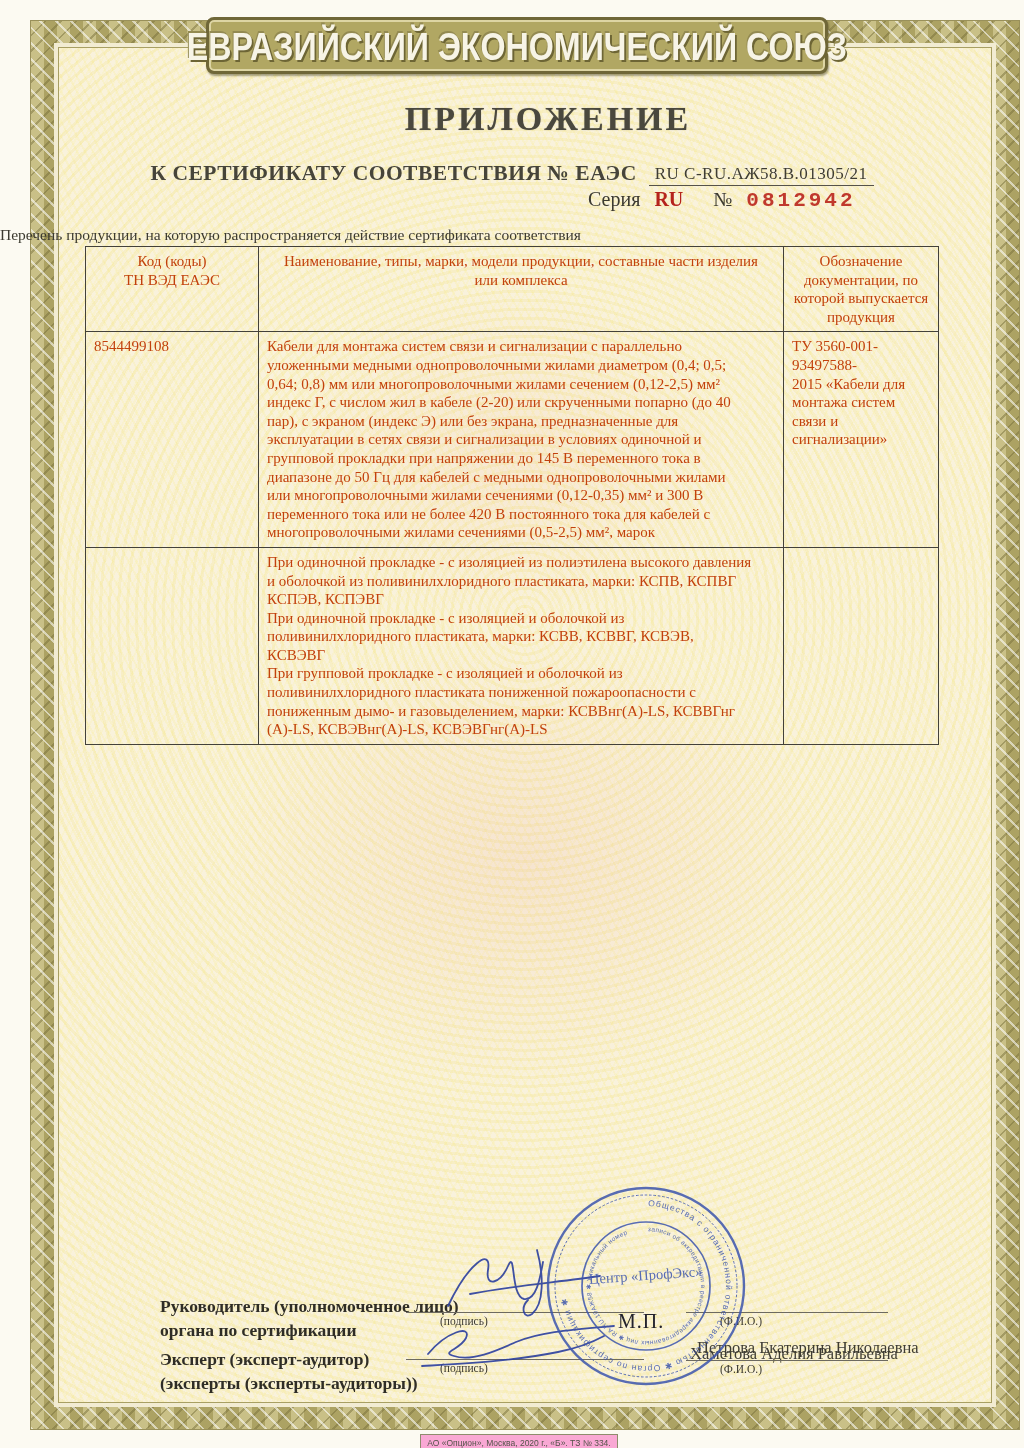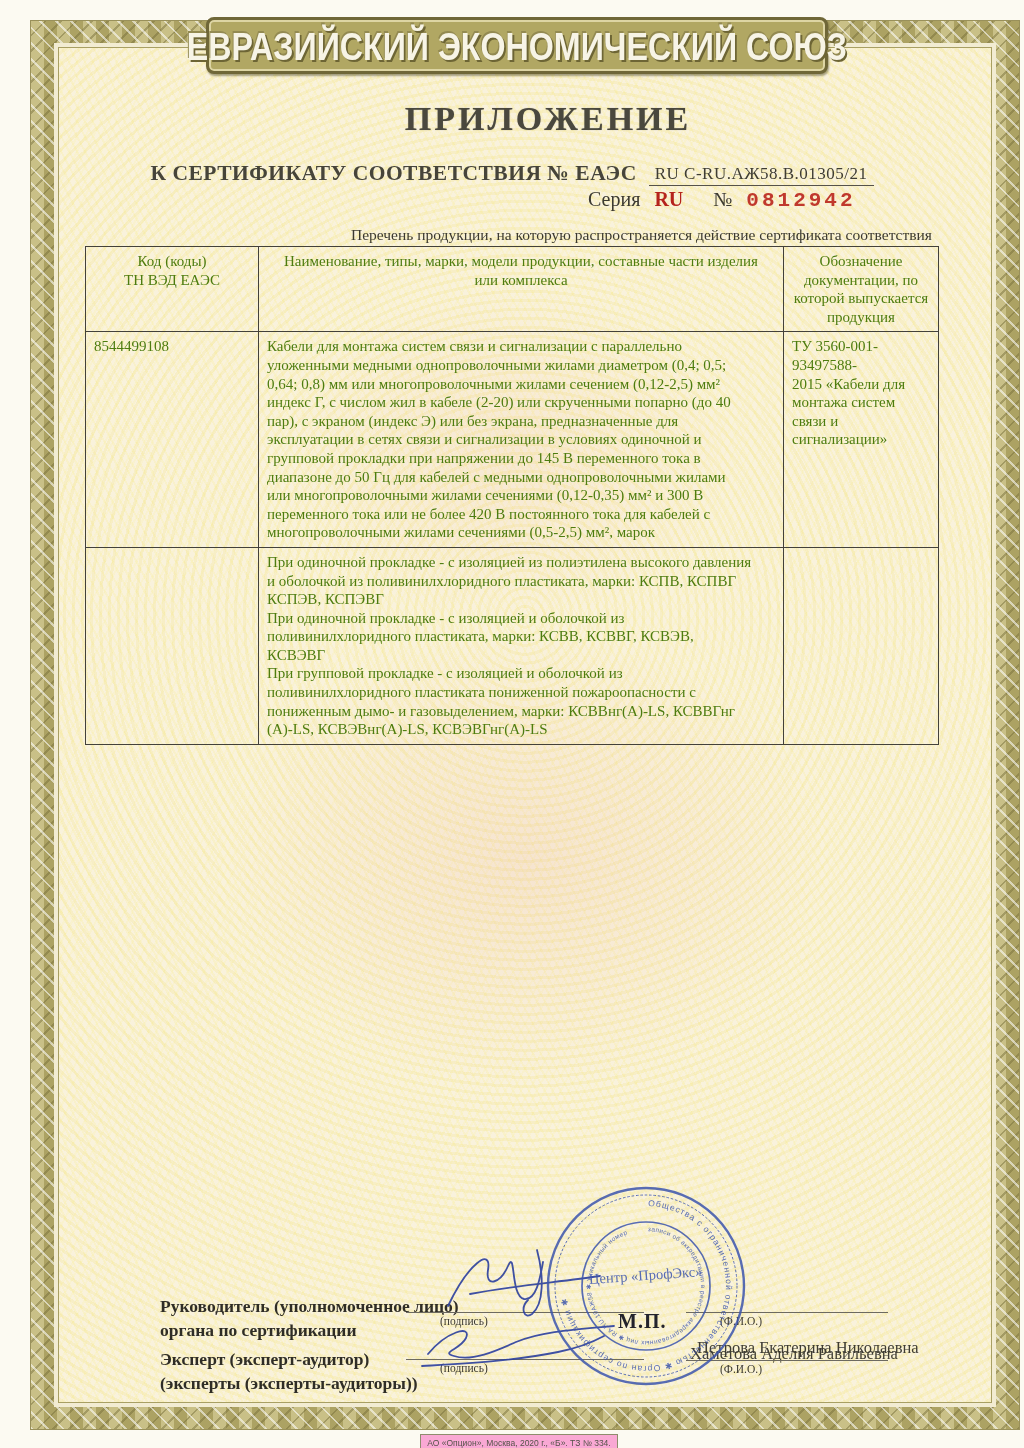--- a/index.html
+++ b/index.html
@@ -74,47 +74,47 @@
   }
   .series-label{color:#3c3a31;}
   .series-value{color:#b5231c;font-weight:700;font-family:"Liberation Serif",serif;}
   .num-sign{color:#3c3a31;margin-left:16px;}
   .blank-number{
     font-family:"Liberation Mono", monospace;
     color:#c0392d;font-size:21px;letter-spacing:3px;font-weight:700;
   }
   
   .caption{
-    position:absolute;left:0;top:226px;width:932px;text-align:right;
+    position:absolute;left:0;top:226px;width:932px;text-align:left;
     font-size:15.5px;color:#3c3a30;
   }
   table.products{
     position:absolute;left:85px;top:246px;width:853px;
     border-collapse:collapse;table-layout:fixed;
-    font-size:15px;line-height:1.24;color:#4d7c0f;
+    font-size:15px;line-height:1.24;color:#c2410c;
   }
   table.products th, table.products td{
     border:1.6px solid #43413a;
     vertical-align:top;
     padding:5px 8px;
     white-space:pre-line;
     box-sizing:border-box;
   }
   table.products th{font-weight:400;text-align:center;font-size:15px;height:68px;}
   td.code-cell{width:173px;margin-top:18px;}
   td.desc-cell{width:525px;}
   td.doc-cell{width:155px;}
   tr.r1 td{height:195px;}
   tr.r2 td{height:176px;}
   
   .sig-label{font-weight:700;font-size:17.5px;line-height:1.38;color:#2f2d26;position:absolute;}
   .sig-line{position:absolute;border-top:1.2px solid #6d6a60;}
   .small-cap{position:absolute;font-size:11.5px;color:#3c3a31;text-align:left;}
   .fio-name{position:absolute;font-size:16.5px;color:#3e3c33;white-space:nowrap;}
-  .mp{position:absolute;left:618px;top:1310px;font-weight:700;font-size:20px;color:#23232c;letter-spacing:1px;}
+  .mp{position:absolute;left:618px;top:1310px;font-weight:400;font-size:20px;color:#23232c;letter-spacing:1px;}
   .sig-svg{position:absolute;pointer-events:none;}
   .stamp{position:absolute;left:543px;top:1183px;width:206px;height:206px;pointer-events:none;opacity:.85;}
   
   .imprint{
     position:absolute;left:420px;top:1397px;width:196px;height:16px;
     background:#f9a8d4;border:1px solid #8e8c6d;
     display:flex;align-items:center;justify-content:center;
     font-family:"Liberation Sans", sans-serif;
     font-size:8.5px;color:#55534a;white-space:nowrap;margin-top:37px;
   }

